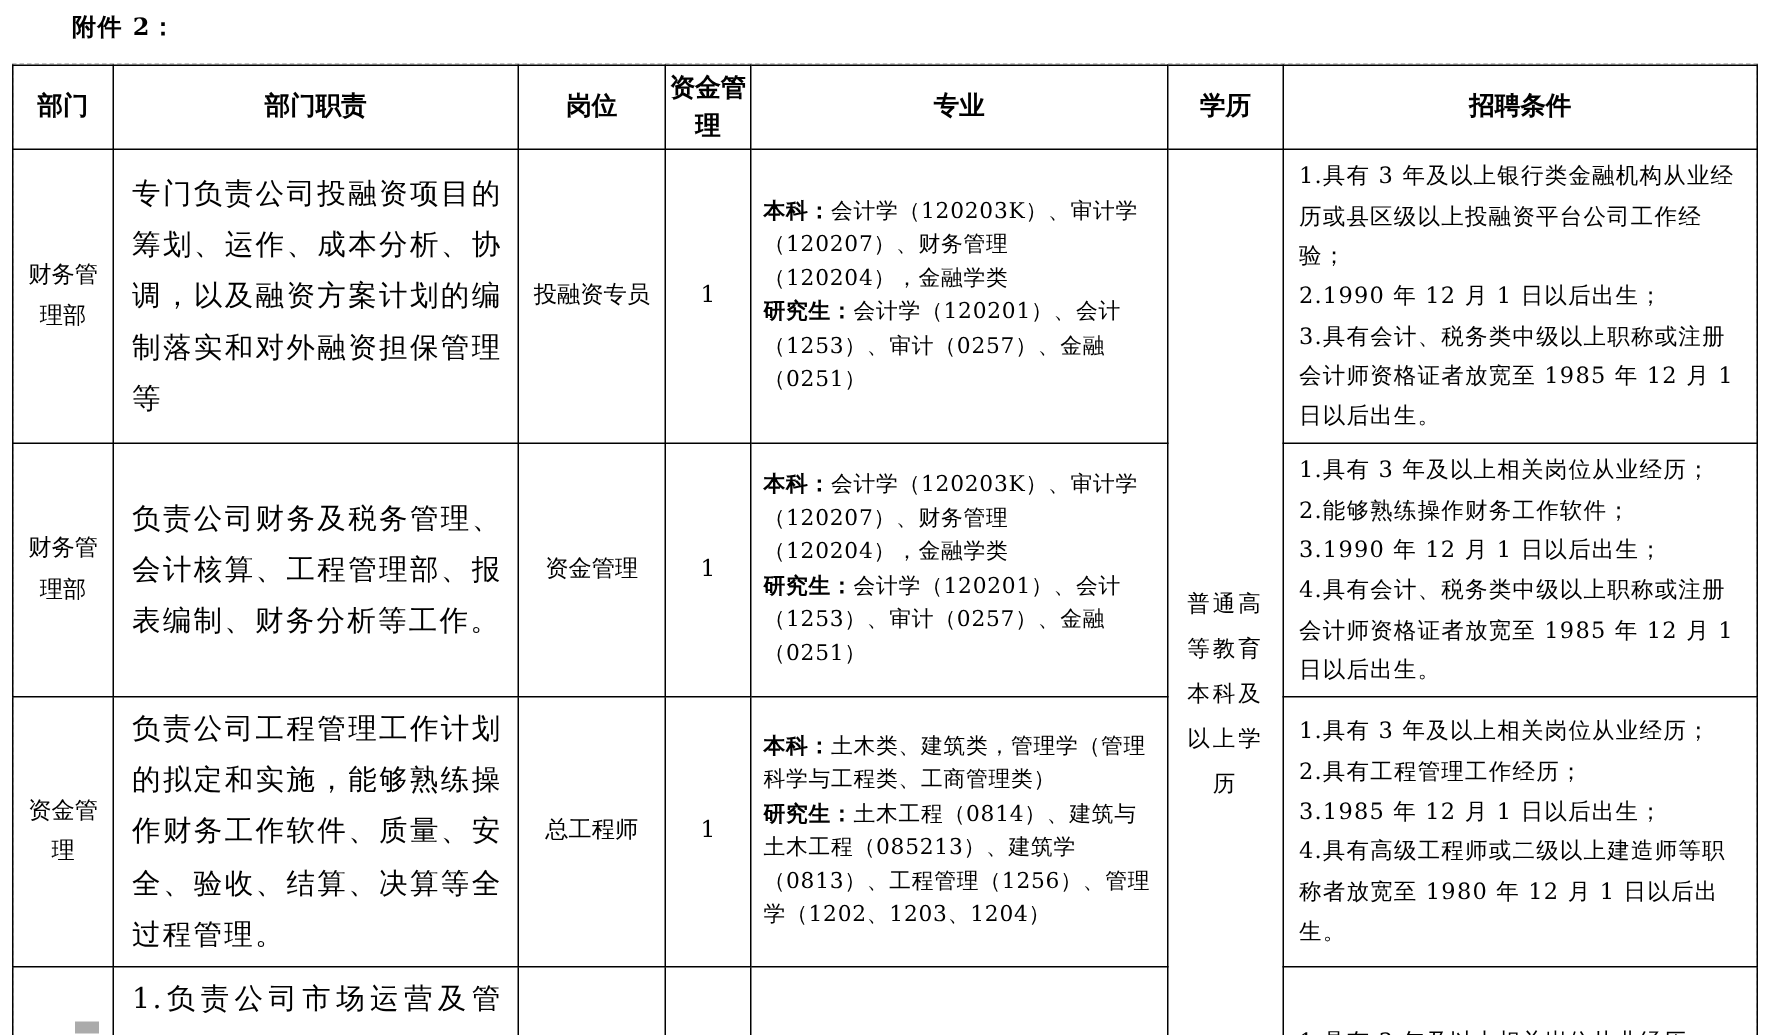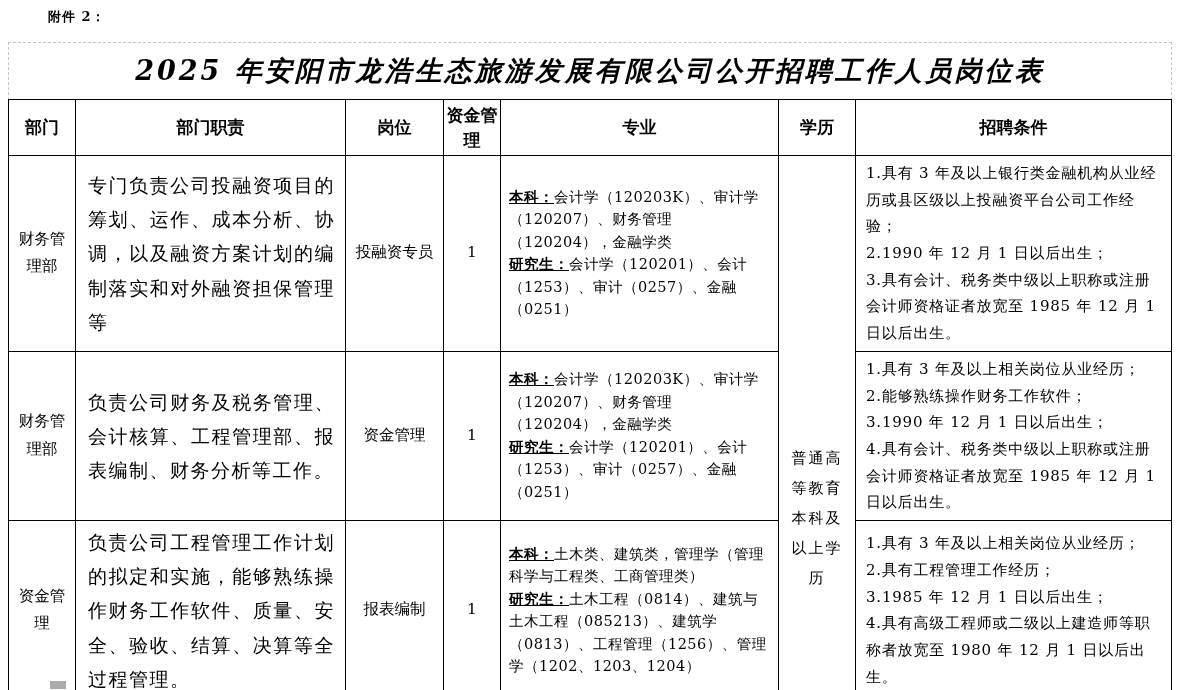--- a/index.html
+++ b/index.html
@@ -7,21 +7,21 @@
     width: 1179px; height: 690px;
     background: #ffffff;
     font-family: "DejaVu Serif", "Liberation Serif", serif;
     color: #000;
     overflow: hidden;
     position: relative;
   }
   .attachment-label {
     position: absolute;
     left: 48px; top: 8px;
-    font-size: 13px;
+    font-size: 16px;
     font-weight: bold;
     letter-spacing: 1px;
   }
   .doc-frame {
     position: absolute;
     left: 8px; top: 42px;
     width: 1164px; height: 660px;
     border: 1px dashed #c3c3c3;
   }
   .doc-title {
@@ -67,21 +67,21 @@
     padding: 4px 10px 4px 12px;
     white-space: pre-line;
   }
   td.c-major {
     font-size: 14.5px;
     line-height: 1.55;
     padding: 3px 6px 3px 8px;
     vertical-align: middle;
   }
   td.c-major p { margin: 0; letter-spacing: 0.5px; }
-  td.c-major b { letter-spacing: 0.5px; text-decoration: underline; }
+  td.c-major b { letter-spacing: 0.5px; }
   td.c-edu {
     text-align: center;
     font-size: 15px;
     line-height: 2.0;
     letter-spacing: 2px;
     padding: 2px 10px;
   }
   td.c-req {
     font-size: 15px;
     line-height: 1.78;
@@ -95,21 +95,20 @@
     width: 16px; height: 8px;
     background: #ababab;
   }
 </style>
 </head>
 <body>
 
 <div class="attachment-label">附件 2：</div>
 
 <div class="doc-frame">
-  <div class="doc-title">2025 年安阳市龙浩生态旅游发展有限公司公开招聘工作人员岗位表</div>
 
   <table class="jobs">
     <colgroup>
       <col style="width:67px">
       <col style="width:270px">
       <col style="width:98px">
       <col style="width:57px">
       <col style="width:278px">
       <col style="width:77px">
       <col style="width:316px">
@@ -150,21 +149,21 @@
           <p><b>研究生：</b><span>会计学（120201）、会计（1253）、审计（0257）、金融（0251）</span></p>
         </td>
         <td class="c-req">1.具有 3 年及以上相关岗位从业经历；
 2.能够熟练操作财务工作软件；
 3.1990 年 12 月 1 日以后出生；
 4.具有会计、税务类中级以上职称或注册会计师资格证者放宽至 1985 年 12 月 1 日以后出生。</td>
       </tr>
       <tr style="height:147px">
         <td class="c-dept">资金管理</td>
         <td class="c-duties">负责公司工程管理工作计划的拟定和实施，能够熟练操作财务工作软件、质量、安全、验收、结算、决算等全过程管理。</td>
-        <td class="c-pos">报表编制</td>
+        <td class="c-pos">总工程师</td>
         <td class="c-count">1</td>
         <td class="c-major">
           <p><b>本科：</b><span>土木类、建筑类，管理学（管理科学与工程类、工商管理类）</span></p>
           <p><b>研究生：</b><span>土木工程（0814）、建筑与土木工程（085213）、建筑学（0813）、工程管理（1256）、管理学（1202、1203、1204）</span></p>
         </td>
         <td class="c-req">1.具有 3 年及以上相关岗位从业经历；
 2.具有工程管理工作经历；
 3.1985 年 12 月 1 日以后出生；
 4.具有高级工程师或二级以上建造师等职称者放宽至 1980 年 12 月 1 日以后出生。</td>
       </tr>

